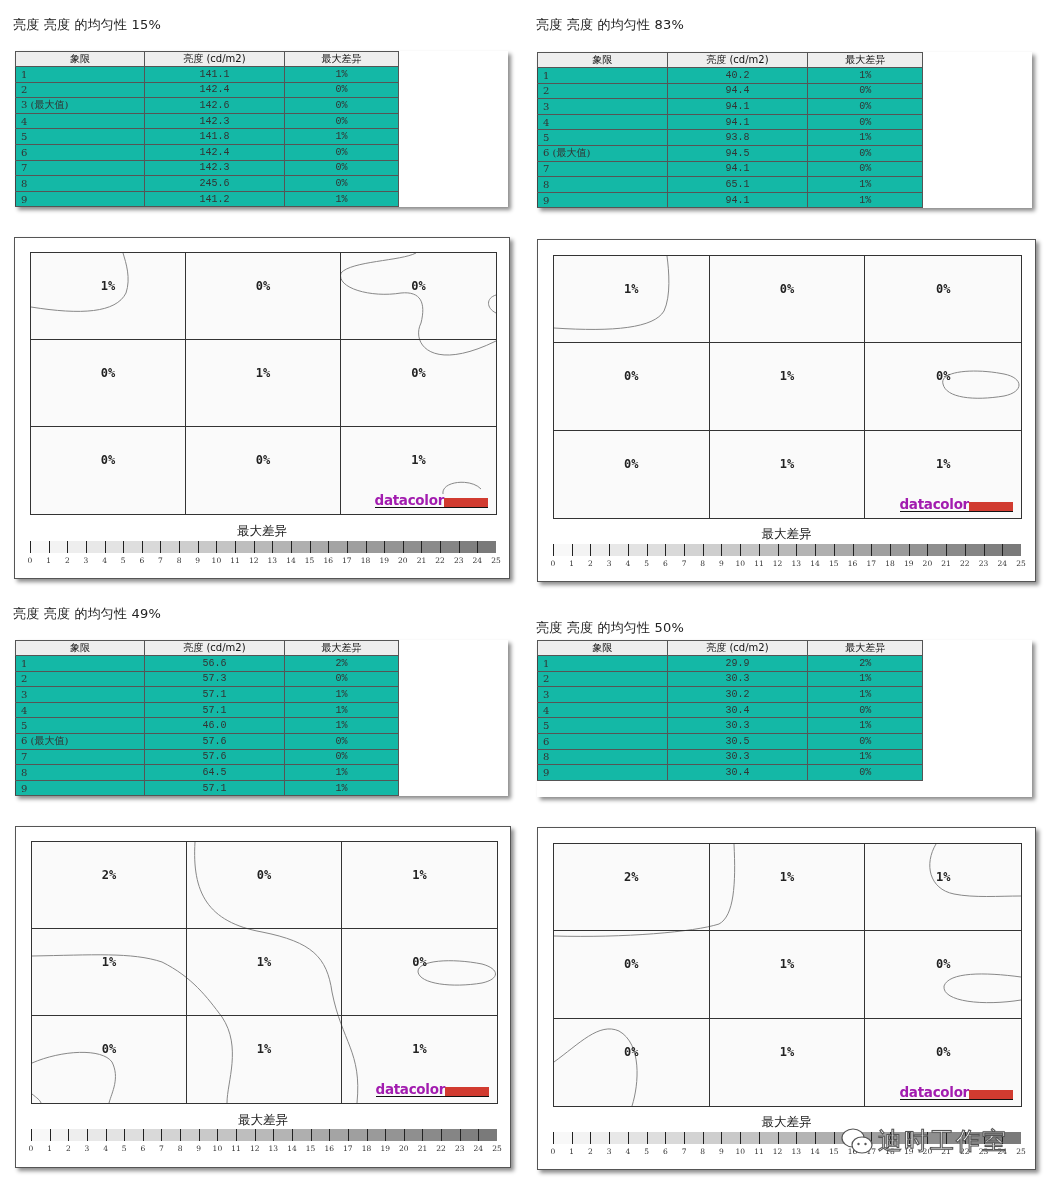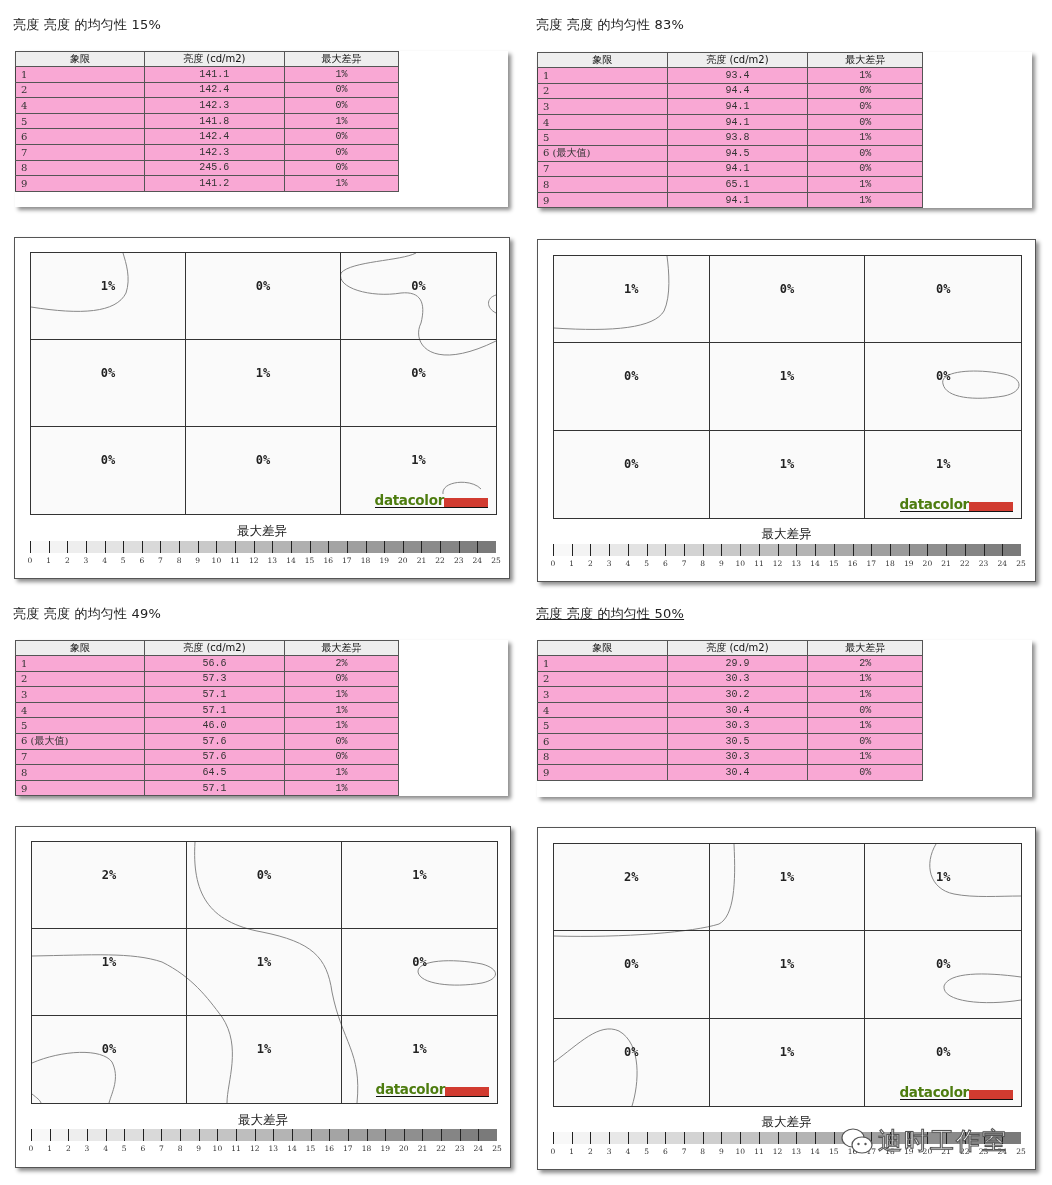--- a/index.html
+++ b/index.html
@@ -1,36 +1,36 @@
 <!DOCTYPE html>
 <html><head>
 <meta charset="utf-8">
 <style>
   html, body { margin: 0; padding: 0; background: #ffffff; }
   body { width: 1052px; height: 1185px; position: relative; overflow: hidden;
          font-family: "DejaVu Sans", sans-serif; color: #111; }
   .panel { position: absolute; width: 515px; }
   .title { position: absolute; font-size: 13px; color: #222; white-space: nowrap; letter-spacing: 0.2px; }
   .tcard { position: absolute; background: #fff; box-shadow: 3px 3px 4px rgba(0,0,0,0.45); }
-  table.q { position: absolute; border-collapse: collapse; font-size: 10px; background: #f9a8d4; }
+  table.q { position: absolute; border-collapse: collapse; font-size: 10px; background: #14b8a6; }
   table.q th { background: #eeeeee; font-weight: normal; height: 14px; padding: 0; border: 1px solid #555;
                font-family: "DejaVu Sans", sans-serif; font-size: 10px; }
   table.q td { height: 14.6px; padding: 0 0 0 5px; border: 1px solid #555; border-left-color:#444;
                font-family: "Liberation Mono", monospace; font-size: 10px; color:#333; }
   table.q td.c { text-align: center; padding: 0; }
   table.q td.lbl { font-family: "DejaVu Serif", serif; font-size: 10px; }
   .ccard { position: absolute; background: #fff; border: 1px solid #555;
            box-shadow: 3px 3px 4px rgba(0,0,0,0.45); }
   .grid { position: absolute; border: 1px solid #333; background: #fafafa; }
   .grid svg.contours { position: absolute; left: 0; top: 0; }
   .cell { position: absolute; border-right: 1px solid #333; border-bottom: 1px solid #333; box-sizing: border-box; }
   .cell .pct { position: absolute; top: 26px; width: 100%; text-align: center;
                font-family: "DejaVu Sans Mono", monospace; font-weight: bold; font-size: 12px; color: #222; }
   .logo { position: absolute; right: 8px; bottom: 6px; display: flex; align-items: flex-end; }
-  .logo .word { font-family: "DejaVu Sans", sans-serif; font-weight: bold; font-size: 13.5px; color: #4d7c0f;
+  .logo .word { font-family: "DejaVu Sans", sans-serif; font-weight: bold; font-size: 13.5px; color: #a21caf;
                 letter-spacing: -0.3px; line-height: 13px; border-bottom: 1.5px solid #111; }
   .logo .bar { width: 44px; height: 9px; background: #d13b30; border-bottom: 1.5px solid #111; margin-bottom: 0; }
   .leg-title { position: absolute; width: 100%; text-align: center; font-size: 12.5px; color: #222; }
   .leg-bar { position: absolute; height: 12px; display: flex; }
   .leg-bar .seg { flex: 1; height: 100%; border-left: 1px solid #222; box-sizing: border-box; }
   .leg-bar .seg:last-child { border-right: none; }
   .leg-ticks { position: absolute; height: 10px; }
   .leg-ticks span { position: absolute; font-family: "DejaVu Serif", serif; font-size: 7.5px; color: #333; transform: translateX(-50%); }
   .watermark { position: absolute; left: 840px; top: 1121px; height: 40px; display: flex; align-items: center; }
   .watermark .wm-icon { width: 34px; height: 30px; position: relative; }
@@ -51,20 +51,25 @@
           <th style="width:115px">最大差异</th>
         </tr>
         <tr>
           <td class="lbl">1</td>
           <td class="c">141.1</td>
           <td class="c">1%</td>
         </tr>
         <tr>
           <td class="lbl">2</td>
           <td class="c">142.4</td>
+          <td class="c">0%</td>
+        </tr>
+        <tr>
+          <td class="lbl">3 (最大值)</td>
+          <td class="c">142.6</td>
           <td class="c">0%</td>
         </tr>
         <tr>
           <td class="lbl">4</td>
           <td class="c">142.3</td>
           <td class="c">0%</td>
         </tr>
         <tr>
           <td class="lbl">5</td>
           <td class="c">141.8</td>
@@ -196,21 +201,21 @@
   <div class="tcard" style="left:537px;top:52px;width:495px;height:156px;"></div>
   <table class="q" style="left:537px;top:52px;width:386px;">
       <tbody>
         <tr>
           <th style="width:130px">象限</th>
           <th style="width:141px">亮度 (cd/m2)</th>
           <th style="width:115px">最大差异</th>
         </tr>
         <tr>
           <td class="lbl">1</td>
-          <td class="c">93.4</td>
+          <td class="c">40.2</td>
           <td class="c">1%</td>
         </tr>
         <tr>
           <td class="lbl">2</td>
           <td class="c">94.4</td>
           <td class="c">0%</td>
         </tr>
         <tr>
           <td class="lbl">3</td>
           <td class="c">94.1</td>
@@ -496,21 +501,21 @@
         <span style="left: 391.44px;">21</span>
         <span style="left: 410.08px;">22</span>
         <span style="left: 428.72px;">23</span>
         <span style="left: 447.36px;">24</span>
         <span style="left: 466px;">25</span>
       </div>
   </div>
 </div>
 
 <div class="panel" style="left:0;top:0;height:1185px;">
-  <div class="title" style="left:536px;top:605px;text-decoration:underline;">亮度 亮度 的均匀性 50%</div>
+  <div class="title" style="left:536px;top:619px;">亮度 亮度 的均匀性 50%</div>
   <div class="tcard" style="left:537px;top:640px;width:495px;height:157px;"></div>
   <table class="q" style="left:537px;top:640px;width:386px;">
       <tbody>
         <tr>
           <th style="width:130px">象限</th>
           <th style="width:141px">亮度 (cd/m2)</th>
           <th style="width:115px">最大差异</th>
         </tr>
         <tr>
           <td class="lbl">1</td>

